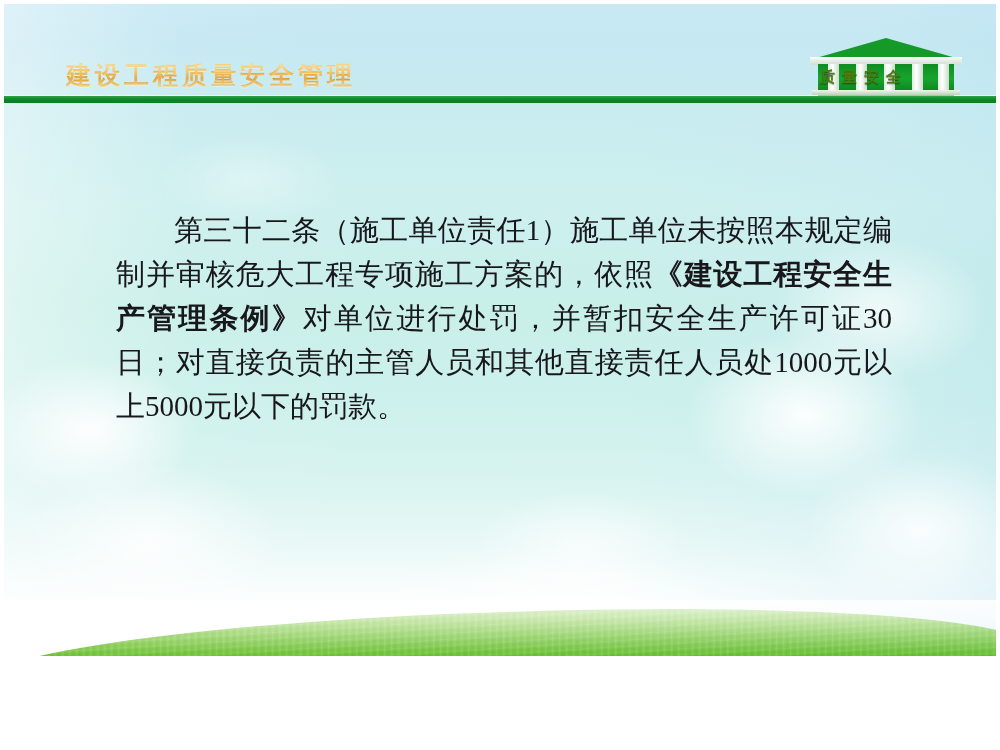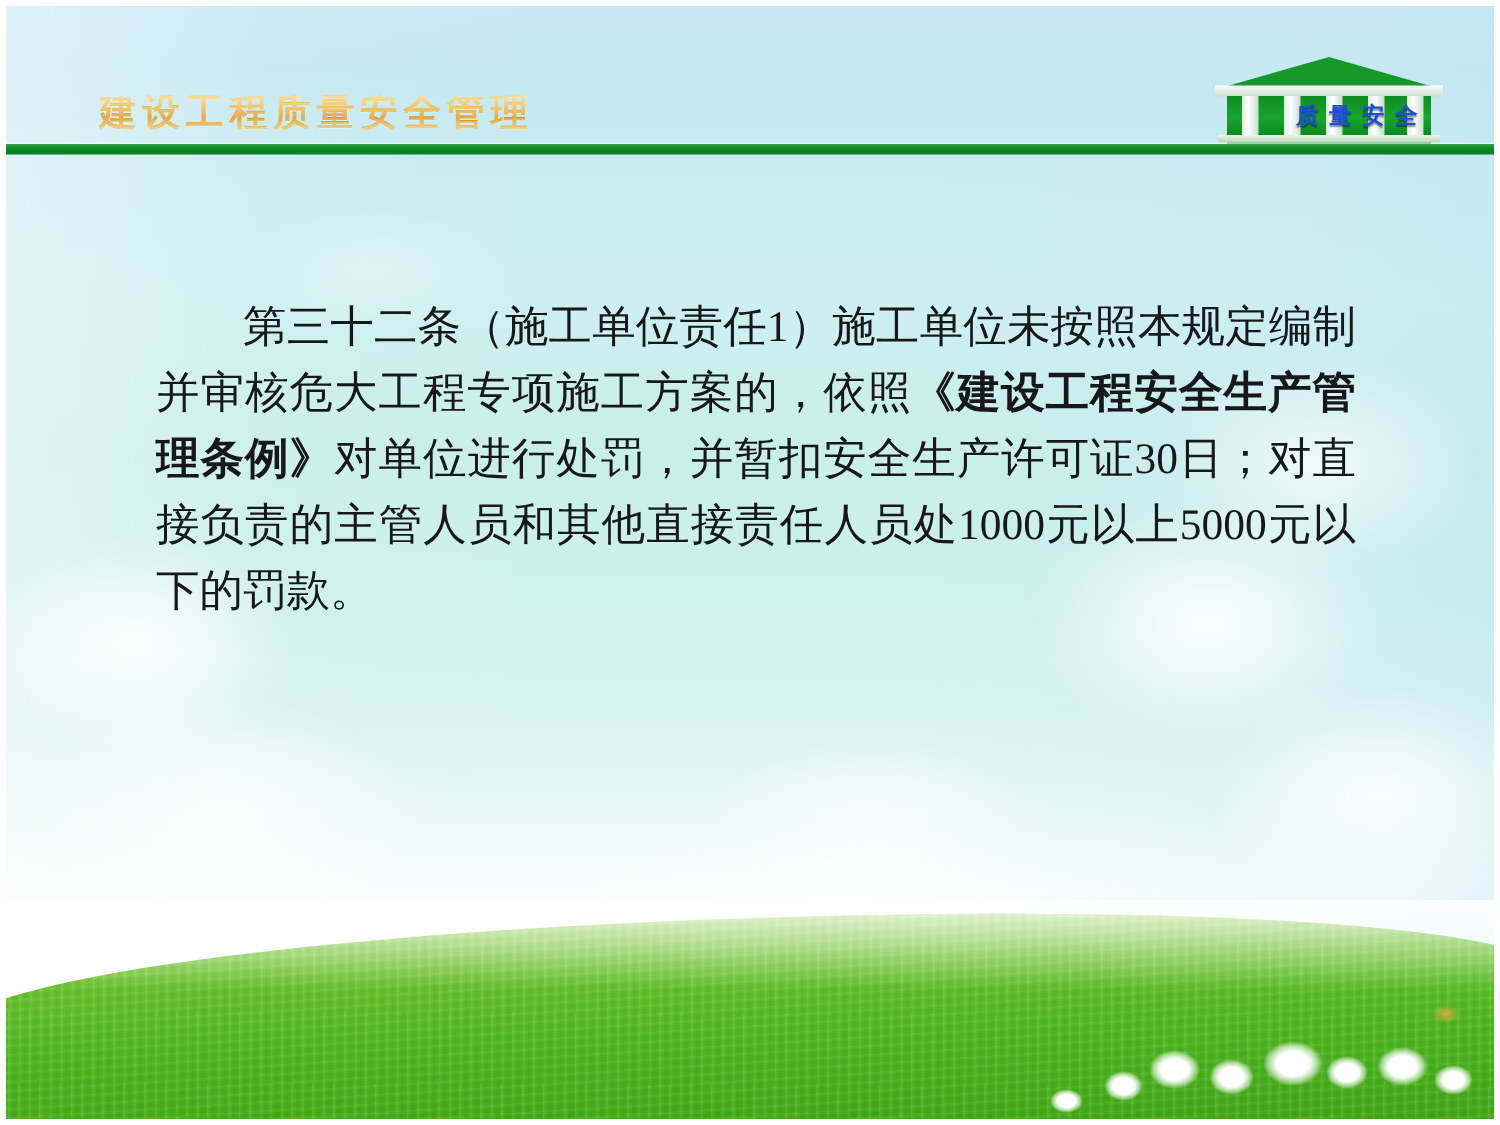--- a/index.html
+++ b/index.html
@@ -8,21 +8,21 @@
     padding: 0;
     background: #ffffff;
   }
   body {
     font-family: "Liberation Serif", "DejaVu Serif", serif;
   }
 
   .slide {
     position: relative;
     width: 1000px;
-    height: 750px;
+    height: 656px;
     overflow: hidden;
     background: #ffffff;
     box-sizing: border-box;
   }
 
   
   .sky {
     position: absolute;
     left: 4px; top: 4px;
     width: 992px; height: 742px;
@@ -167,45 +167,45 @@
     position: absolute;
     left: 12px; top: 57px;
     width: 136px; height: 5px;
     background: linear-gradient(to bottom, #18a52e, #0c7c1e);
   }
   .logo-text {
     position: absolute;
     left: 14px;
     top: 30px;
     width: 132px;
-    text-align: right;
+    text-align: left;
     font-family: Liberation Mono, monospace;
     font-size: 15px;
     font-weight: bold;
     letter-spacing: 7px;
-    color: #1d4ed8;
+    color: #4d7c0f;
     text-shadow: 0 1px 1px rgba(0,0,0,0.45);
     white-space: nowrap;
   }
 
   
   .content {
     position: absolute;
     left: 104px;
     top: 196px;
     width: 800px;
   }
   .para {
     font-family: "Liberation Serif", "DejaVu Serif", serif;
     font-size: 29px;
     line-height: 44px;
     color: #17171c;
     text-align: justify;
     text-justify: inter-ideograph;
-    margin: 0;
+    margin: 12px;
     letter-spacing: 0px;
   }
   .para.p1 { text-indent: 58px; }
   .para.p2 { margin-top: 56px; }
   .bold { font-weight: bold; }
 
   
   .grass-wrap {
     position: absolute;
     left: 4px;

